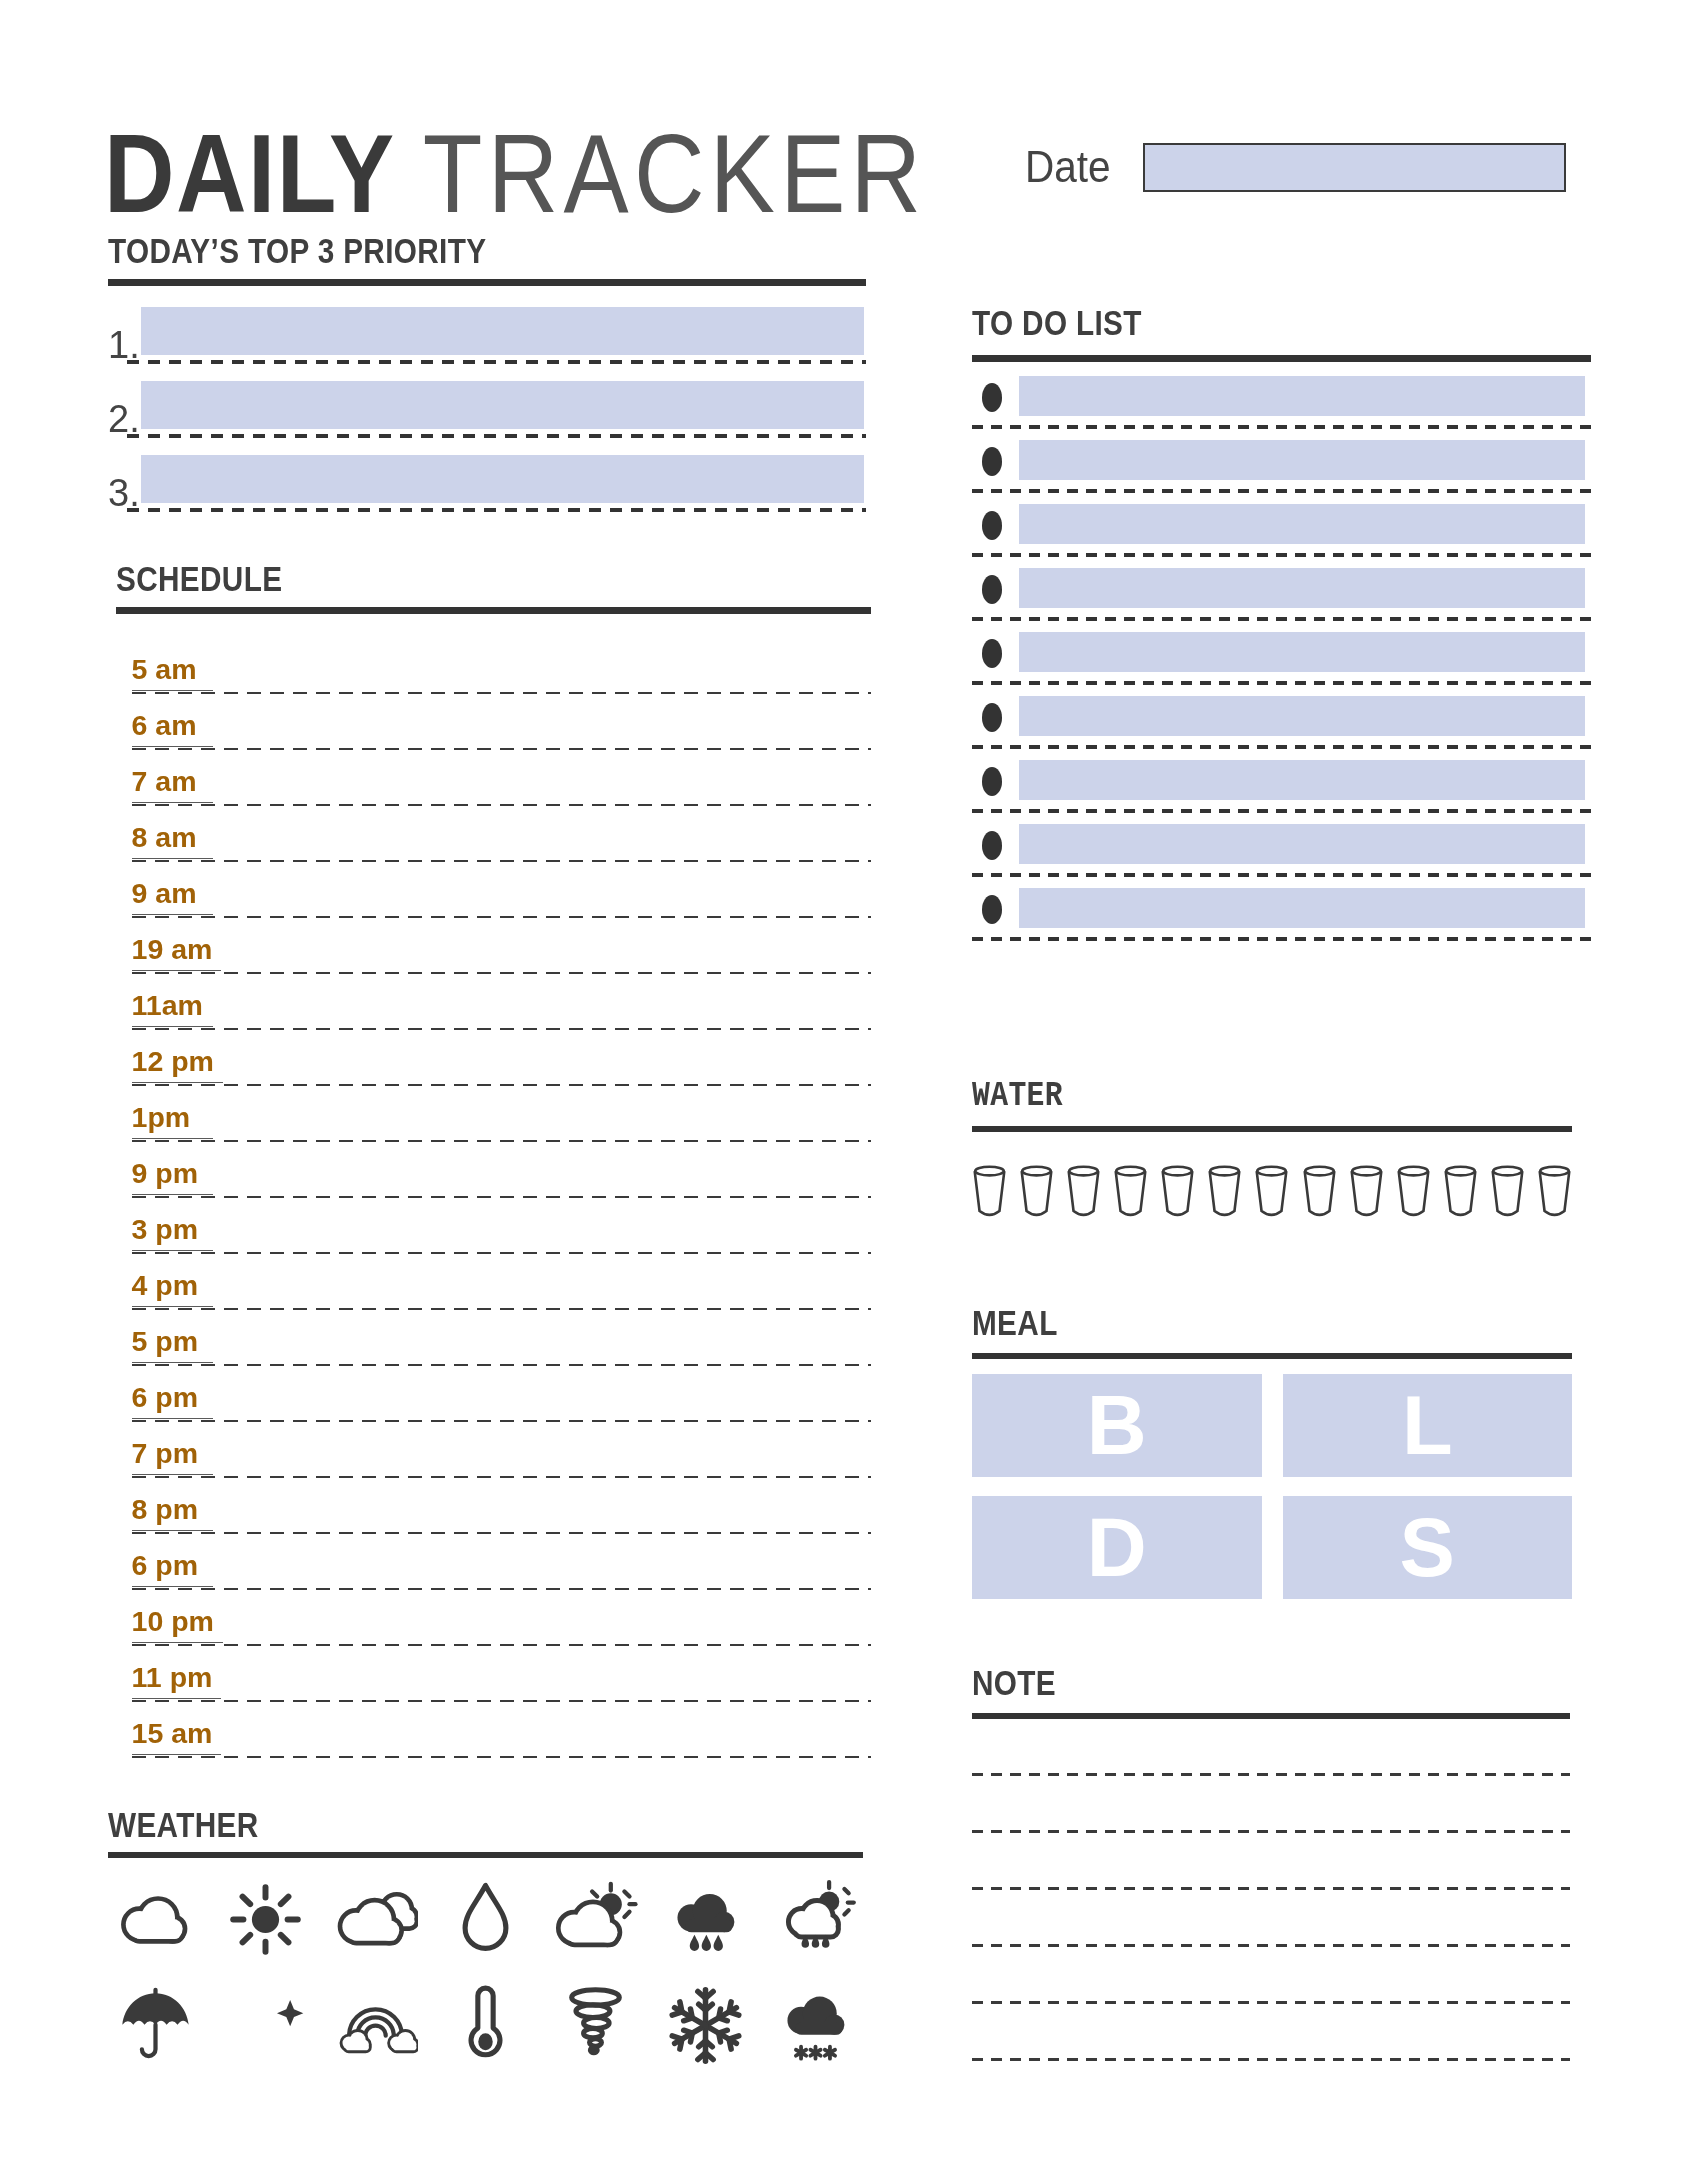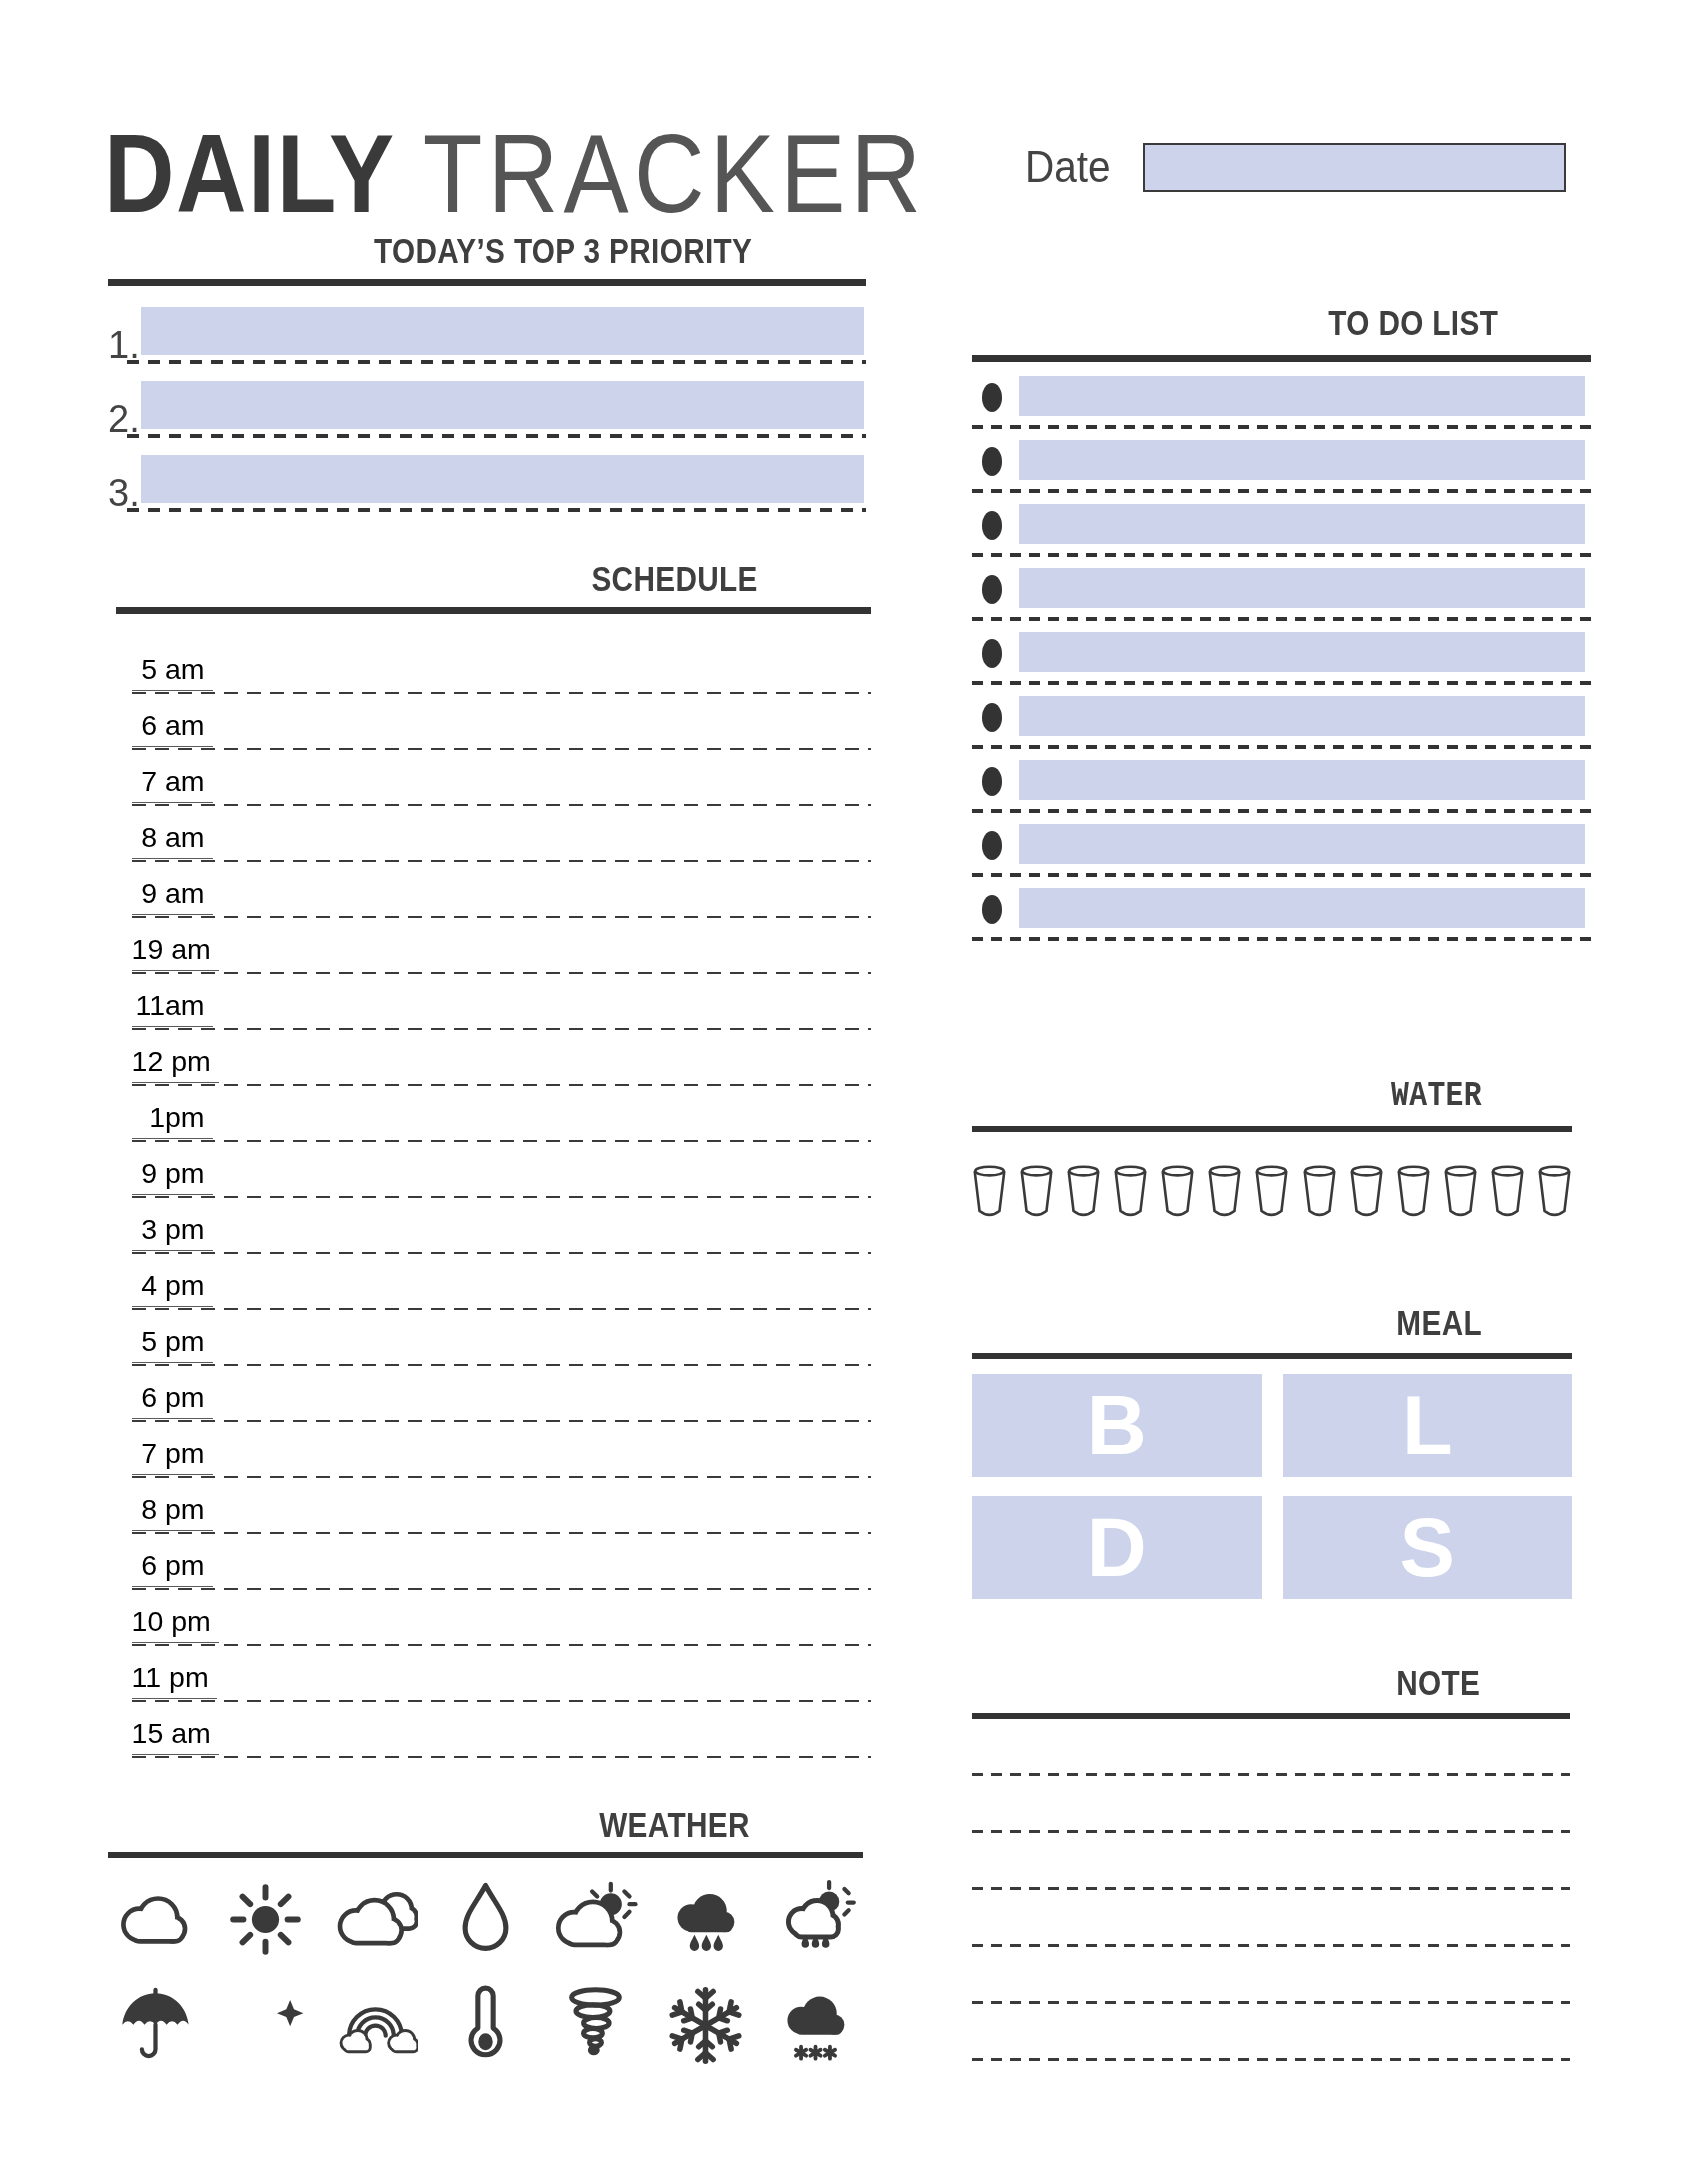--- a/index.html
+++ b/index.html
@@ -1,17 +1,17 @@
 <!DOCTYPE html>
 <html style="font-size:14px"><head>
 <meta charset="utf-8">
 <style>
   html,body{margin:0;padding:0;background:#fff;}
   .page{position:relative;width:1683px;height:2126px;background:#ffffff;overflow:hidden;
-        font-family:"Liberation Sans", sans-serif;color:#3a3a3a;text-align:right;}
+        font-family:"Liberation Sans", sans-serif;color:#3a3a3a;}
   
   .sec-head{font-size:35px;font-weight:700;color:#3f3f3f;letter-spacing:0.4px;
             transform:scaleX(.85);transform-origin:left bottom;white-space:nowrap;line-height:1.1;}
   .rule{height:7px;background:#333;}
   .rule7{height:6px;background:#333;}
   .lav{background:#ccd3ea;}
   
   .title{position:absolute;left:104px;top:119px;font-size:111px;line-height:1;white-space:nowrap;
          transform:scaleX(.88);transform-origin:left top;}
   .title .bold{font-weight:700;color:#3a3a3a;letter-spacing:1.7px;}
@@ -27,21 +27,21 @@
   .prow{position:relative;height:74px;}
   .pnum{position:absolute;left:0;bottom:12px;font-size:38px;font-weight:400;color:#444;}
   .pbar{position:absolute;left:33px;right:1.7px;top:1.7px;height:48px;}
   .pdash{position:absolute;left:19px;right:0;top:55px;height:4.3px;
          background:repeating-linear-gradient(90deg,#333 0 12px,transparent 12px 21px);}
   
   .schedule{position:absolute;left:108px;top:560px;width:755px;margin-left:8px;}
   .schedule .rule{margin-top:8.6px;}
   .srows{margin-top:24px;}
   .srow{position:relative;height:56px;}
-  .stime{position:absolute;left:15.6px;bottom:3.5px;font-size:28.5px;font-weight:400;color:#000000;
+  .stime{position:absolute;left:15.6px;bottom:3.5px;font-size:28.5px;font-weight:700;color:#a16207;
          min-width:73px;border-bottom:1.7px solid #5a5a5a;padding:0 8.6px 3.5px 0;white-space:nowrap;}
   .sdash{position:absolute;left:15.6px;right:0;bottom:0;height:2.6px;
          background:repeating-linear-gradient(90deg,#3a3a3a 0 14px,transparent 14px 23px);}
   
   .weather{position:absolute;left:108px;top:1806px;width:755px;}
   .weather .rule7{margin-top:7px;}
   .wrow{display:flex;justify-content:space-between;align-items:center;padding:0 5.2px;}
   .wrow1{margin-top:17.3px;height:90px;}
   .wrow2{margin-top:15.6px;height:90px;}
   .wicon{width:85px;height:85px;stroke-linecap:round;stroke-linejoin:round;}

